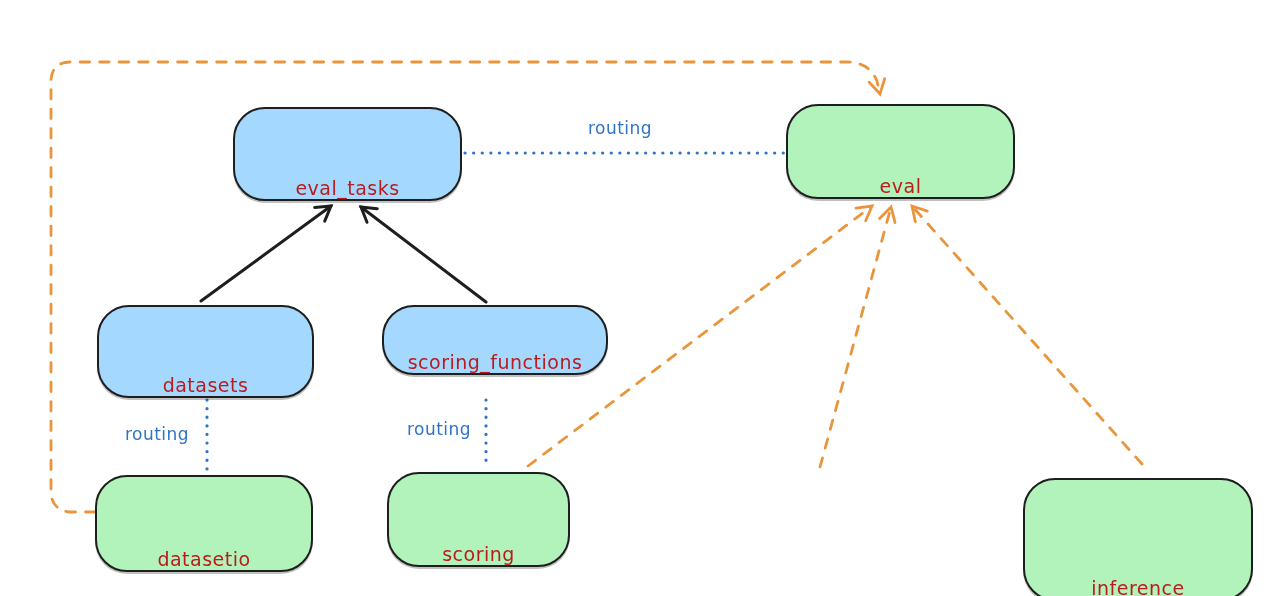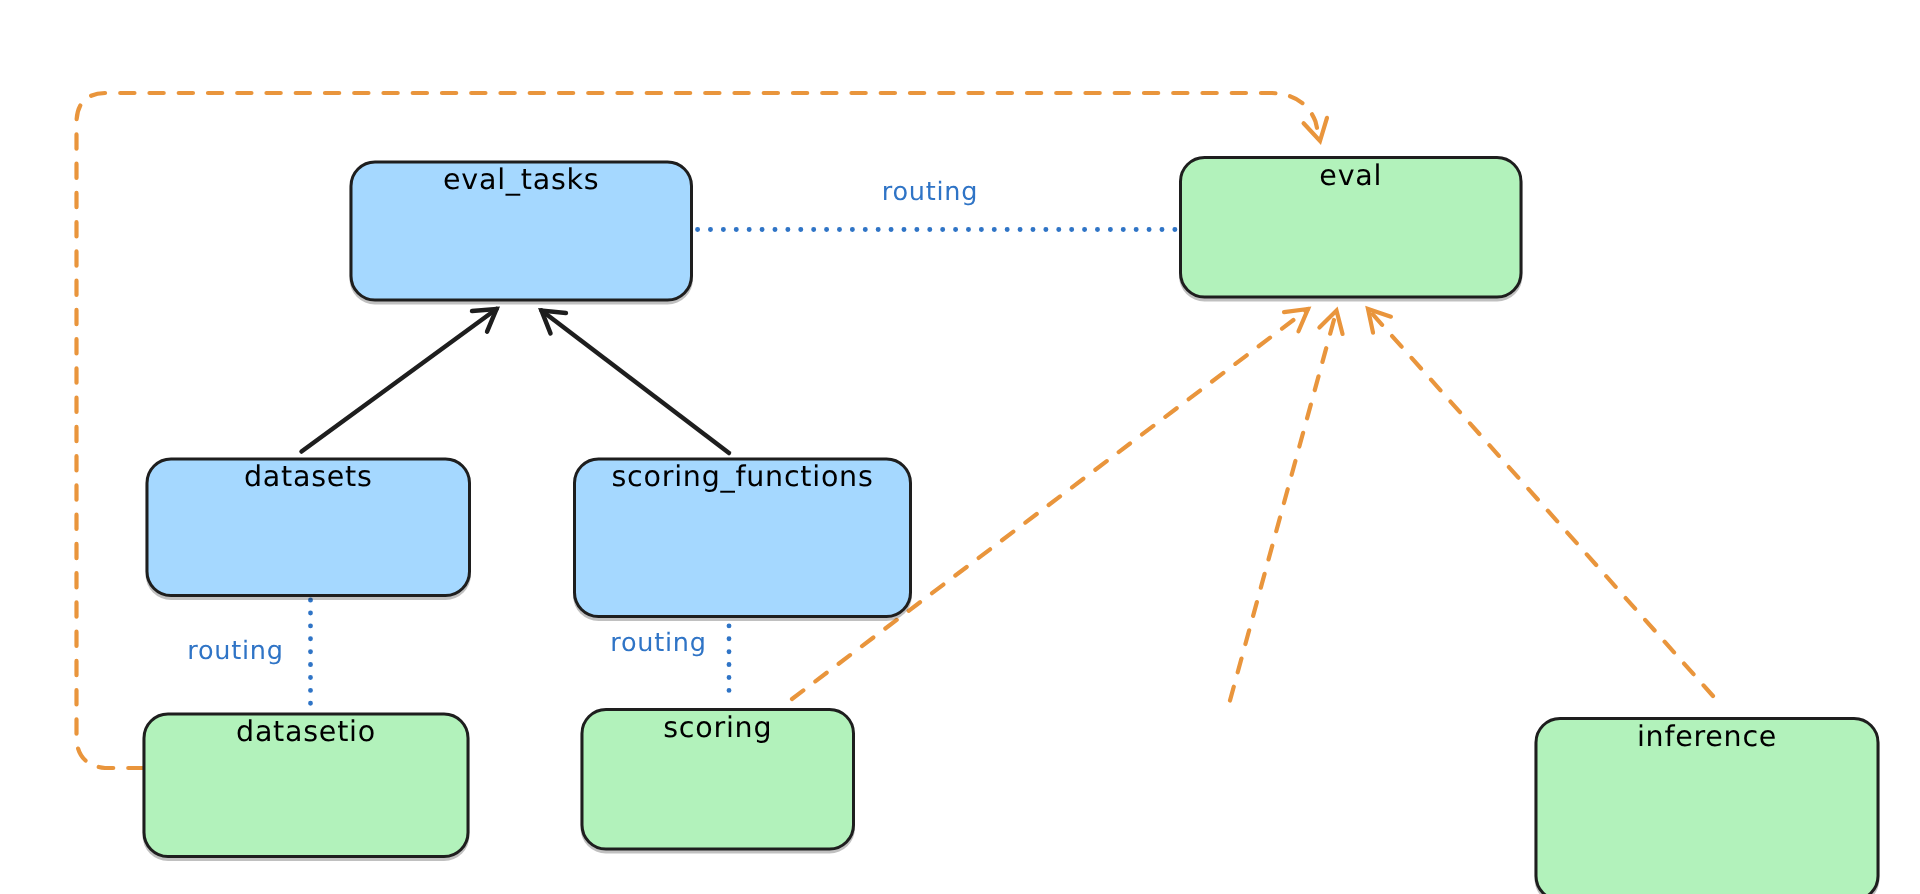--- a/index.html
+++ b/index.html
@@ -39,26 +39,26 @@
   .edge.orange-dashed {
     stroke: #e9953c;
     stroke-width: 2.8;
     stroke-linecap: round;
     stroke-dasharray: 9.5 10;
   }
   .node {
     position: absolute;
     box-sizing: border-box;
     border: 2.5px solid #1e1e1e;
-    border-radius: 17px;
+    border-radius: 32px;
     display: flex;
-    align-items: flex-start;
+    align-items: flex-end;
     justify-content: center;
     font-size: 19px;
-    color: #000000;
+    color: #b91c1c;
     letter-spacing: 0.5px;
     box-shadow: 0 2px 0 rgba(30, 30, 30, 0.28);
   }
   .node.blue { background: #a5d8ff; }
   .node.green { background: #b2f2bb; }
   .edge-label {
     position: absolute;
     transform: translateX(-50%);
     color: #2f74c6;
     font-size: 17px;
@@ -106,21 +106,21 @@
   </div>
 
   <div class="node green" style="left:786px; top:104px; width:229px; height:95px">
     <span>eval</span>
   </div>
 
   <div class="node blue" style="left:97px; top:305px; width:217px; height:93px">
     <span>datasets</span>
   </div>
 
-  <div class="node blue" style="left:382px; top:305px; width:226px; height:107px">
+  <div class="node blue" style="left:382px; top:305px; width:226px; height:70px">
     <span>scoring_functions</span>
   </div>
 
   <div class="node green" style="left:95px; top:475px; width:218px; height:97px">
     <span>datasetio</span>
   </div>
 
   <div class="node green" style="left:387px; top:472px; width:183px; height:95px">
     <span>scoring</span>
   </div>

